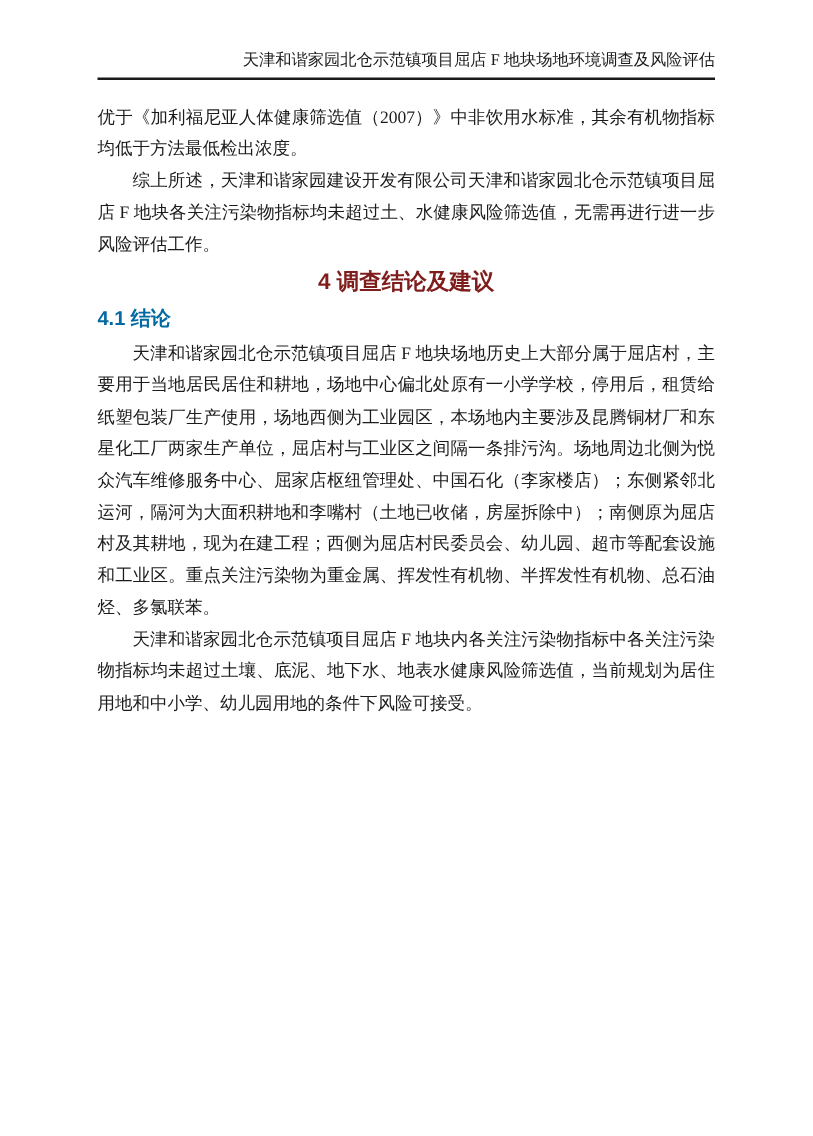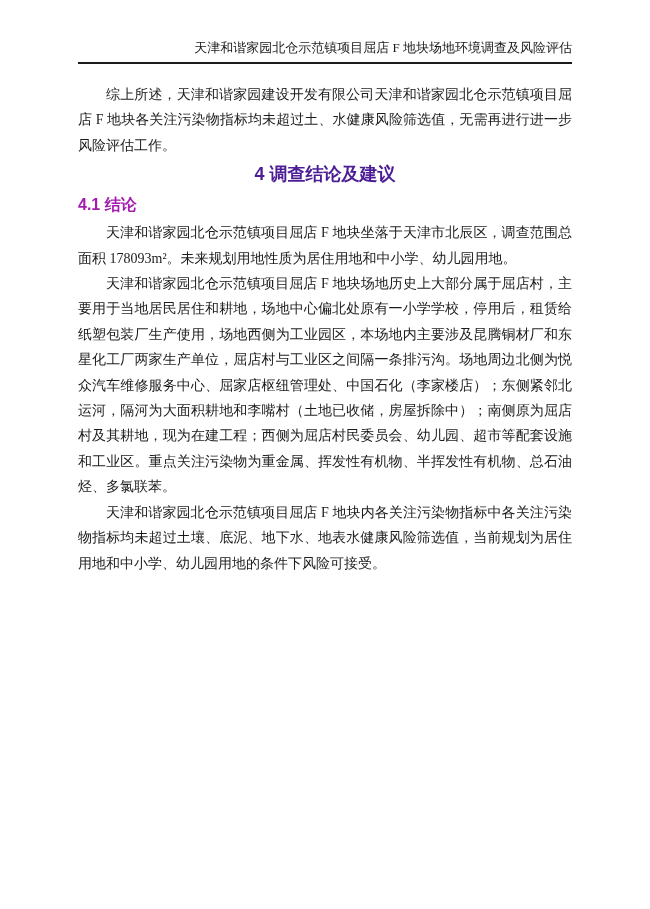--- a/index.html
+++ b/index.html
@@ -48,30 +48,30 @@
   .content p.no-indent {
     text-indent: 0;
   }
   .h1 {
     margin: 0;
     font-family: "Liberation Sans", "DejaVu Sans", sans-serif;
     font-weight: bold;
     font-size: 18px;
     line-height: 32px;
     text-align: center;
-    color: #4c1d95;
+    color: #7f1d1d;
   }
   .h2 {
     margin: 0;
     font-family: "Liberation Sans", "DejaVu Sans", sans-serif;
     font-weight: bold;
     font-size: 16px;
     line-height: 30px;
     text-align: left;
-    color: #a21caf;
+    color: #0369a1;
   }
 
   
   .footer-rule {
     position: absolute;
     left: 80px;
     right: 80px;
     top: 841px;
     border-top: 1.5px solid #2a2a2a;
   }
@@ -145,27 +145,27 @@
 </head>
 <body>
 
 <div class="page">
 
   <div class="header">
     <span>天津和谐家园北仓示范镇项目屈店 F 地块场地环境调查及风险评估</span>
   </div>
 
   <div class="content">
+    <p class="no-indent">优于《加利福尼亚人体健康筛选值（2007）》中非饮用水标准，其余有机物指标均低于方法最低检出浓度。</p>
     <p>综上所述，天津和谐家园建设开发有限公司天津和谐家园北仓示范镇项目屈店 F 地块各关注污染物指标均未超过土、水健康风险筛选值，无需再进行进一步风险评估工作。</p>
 
     <div class="h1">4 调查结论及建议</div>
 
     <div class="h2">4.1 结论</div>
 
-    <p>天津和谐家园北仓示范镇项目屈店 F 地块坐落于天津市北辰区，调查范围总面积 178093m²。未来规划用地性质为居住用地和中小学、幼儿园用地。</p>
     <p>天津和谐家园北仓示范镇项目屈店 F 地块场地历史上大部分属于屈店村，主要用于当地居民居住和耕地，场地中心偏北处原有一小学学校，停用后，租赁给纸塑包装厂生产使用，场地西侧为工业园区，本场地内主要涉及昆腾铜材厂和东星化工厂两家生产单位，屈店村与工业区之间隔一条排污沟。场地周边北侧为悦众汽车维修服务中心、屈家店枢纽管理处、中国石化（李家楼店）；东侧紧邻北运河，隔河为大面积耕地和李嘴村（土地已收储，房屋拆除中）；南侧原为屈店村及其耕地，现为在建工程；西侧为屈店村民委员会、幼儿园、超市等配套设施和工业区。重点关注污染物为重金属、挥发性有机物、半挥发性有机物、总石油烃、多氯联苯。</p>
     <p>天津和谐家园北仓示范镇项目屈店 F 地块内各关注污染物指标中各关注污染物指标均未超过土壤、底泥、地下水、地表水健康风险筛选值，当前规划为居住用地和中小学、幼儿园用地的条件下风险可接受。</p>
 
 
   </div>
 
   <div class="footer-rule"></div>
 
   <div class="footer-pagenum">—9—</div>
 

